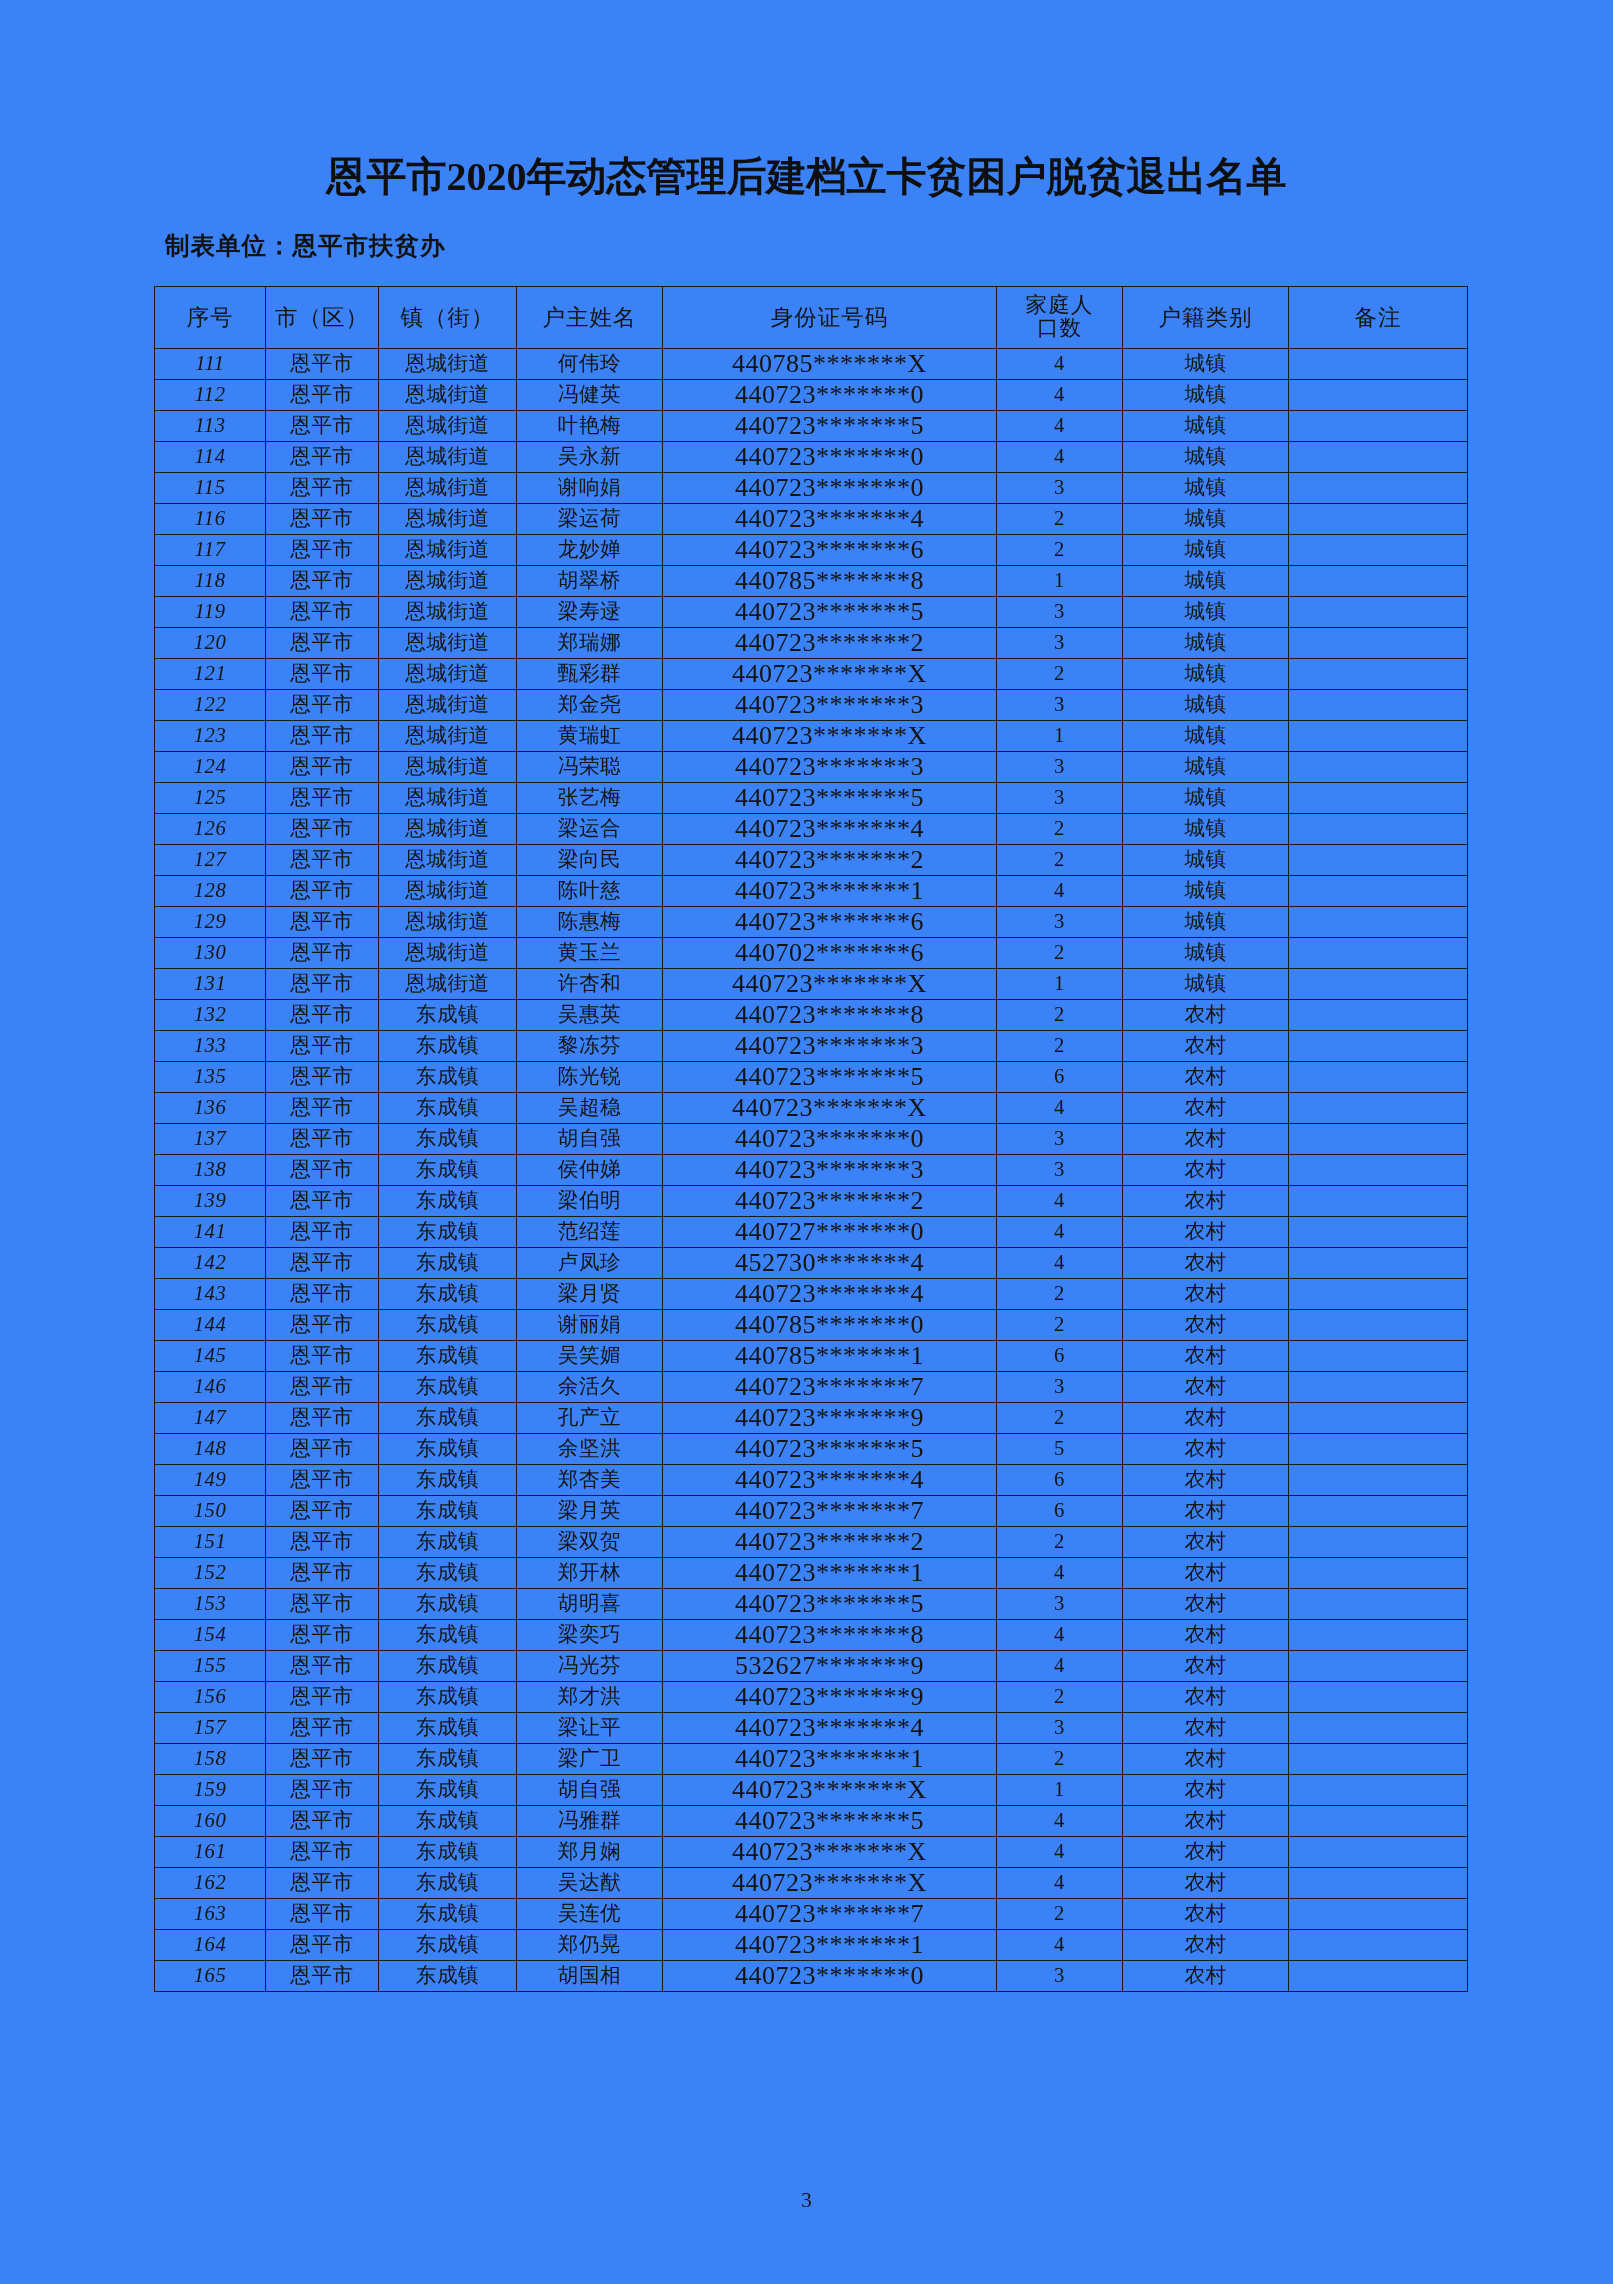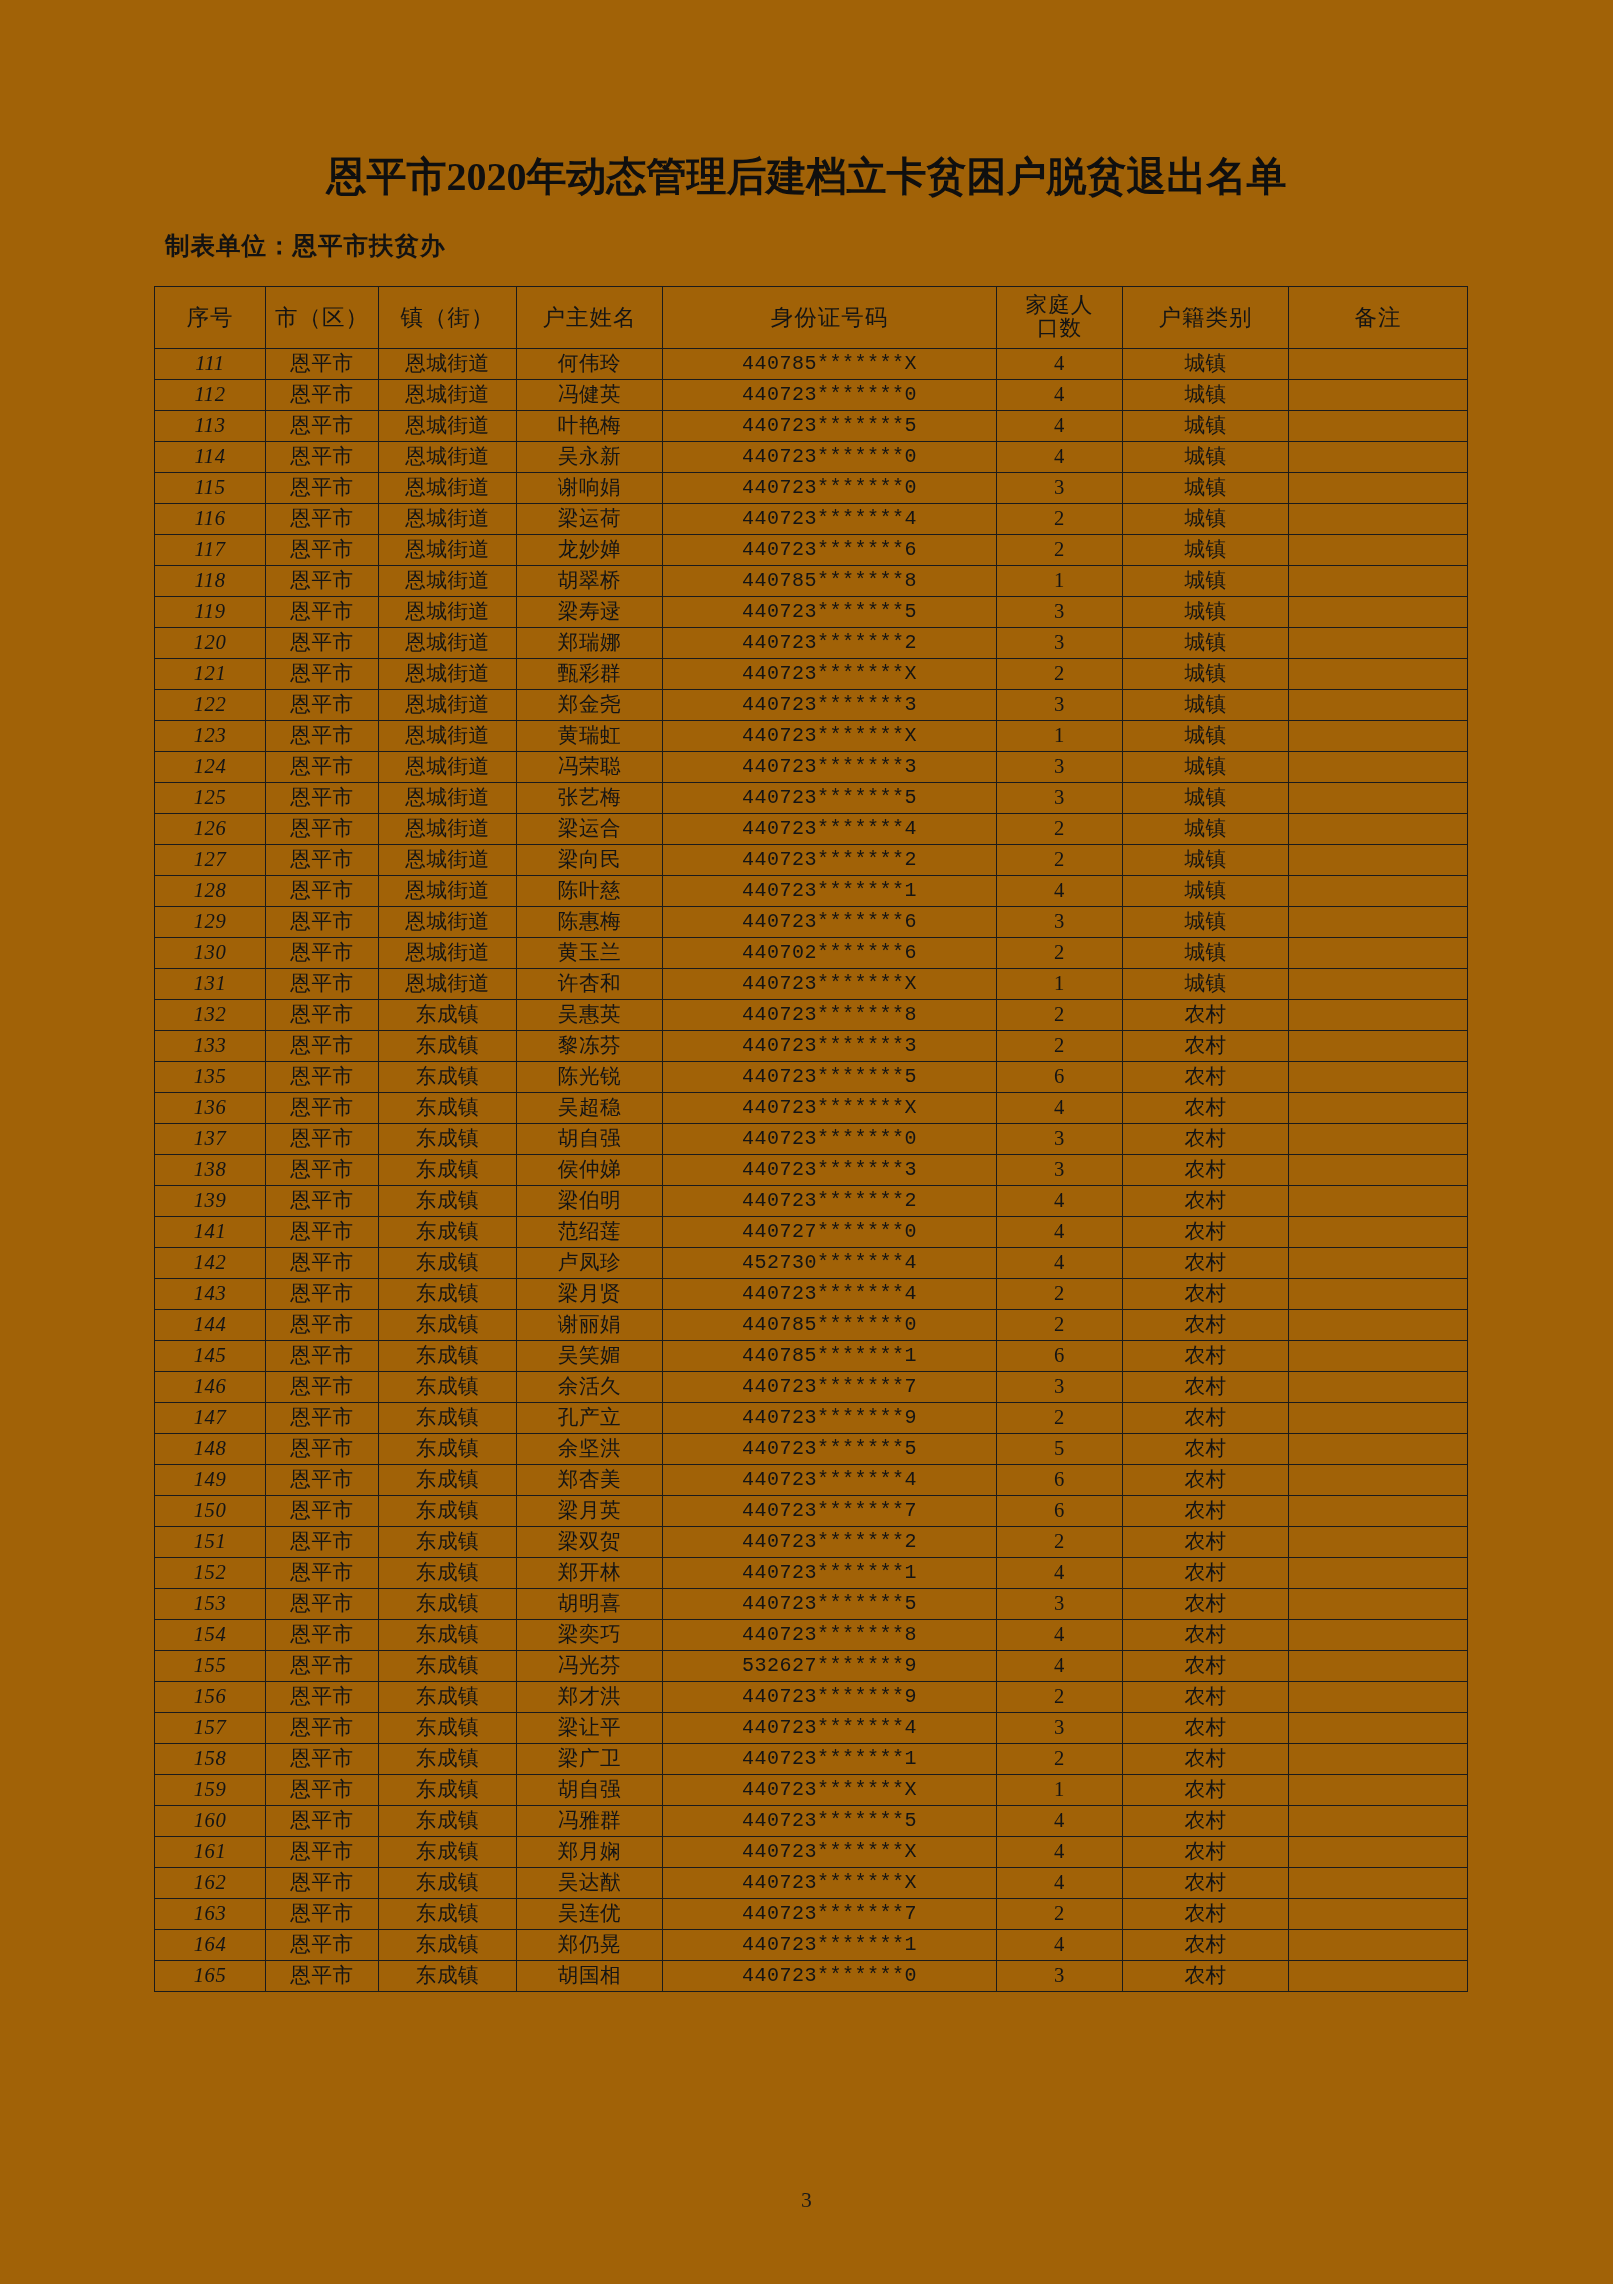--- a/index.html
+++ b/index.html
@@ -14,21 +14,21 @@
     color: #161616;
     position: relative;
     overflow: hidden;
   }
   .page {
     width: 1613px;
     height: 2285px;
     box-sizing: border-box;
     padding: 0;
     position: relative;
-    background: #a16207;
+    background: #3b82f6;
   }
   .doc-title {
     text-align: center;
     font-size: 40px;
     font-weight: bold;
     letter-spacing: 0px;
     margin: 0;
     padding-top: 152px;
     line-height: 1.25;
     font-family: "Liberation Serif", "DejaVu Serif", serif;
@@ -73,23 +73,23 @@
   }
   th.c-seq, td.c-seq { width: 110px; }
   th.c-city, td.c-city { width: 112px; }
   th.c-town, td.c-town { width: 137px; }
   th.c-name, td.c-name { width: 145px; }
   th.c-id, td.c-id { width: 333px; }
   th.c-pop, td.c-pop { width: 125px; }
   th.c-type, td.c-type { width: 165px; }
   th.c-note, td.c-note { width: 178px; }
   td.c-id {
-    font-family: Liberation Mono, monospace;
+    font-family: Liberation Serif, serif;
     letter-spacing: 0px;
-    font-size: 20px;
+    font-size: 26px;
   }
   td.c-seq {
     font-family: "Liberation Serif", "DejaVu Serif", serif;
     letter-spacing: 0px;
     font-style: italic;
   }
   .hdr-pop {
     display: block;
     line-height: 1.1;
     font-size: 21.6px;

